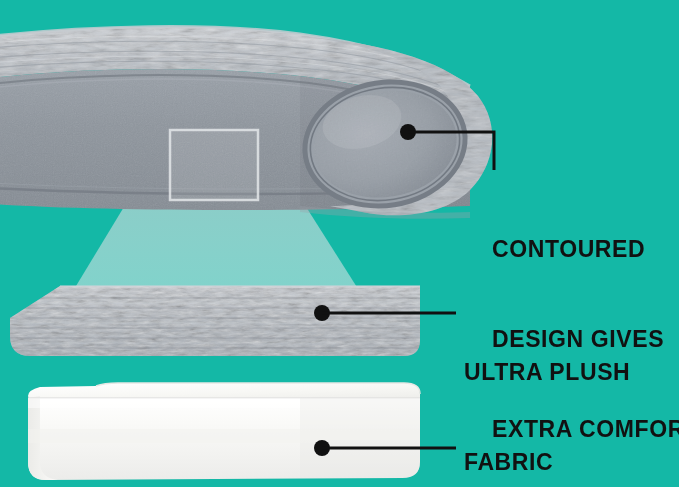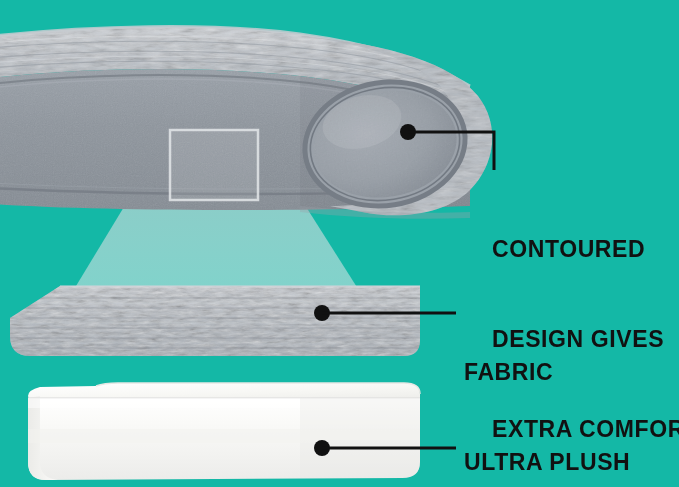--- a/index.html
+++ b/index.html
@@ -315,22 +315,22 @@
     </g>
   </svg>
 
   <div id="txt-contoured" class="callout-text">
     <span class="callout-line">CONTOURED</span>
     <span class="callout-line">DESIGN GIVES</span>
     <span class="callout-line">EXTRA COMFORT</span>
   </div>
 
   <div id="txt-fabric" class="callout-text">
+    <span class="callout-line">ULTRA PLUSH</span>
     <span class="callout-line">FABRIC</span>
-    <span class="callout-line">ULTRA PLUSH</span>
   </div>
 
   <div id="txt-foam" class="callout-text">
     
     
   </div>
 
 </div>
 
 </body></html>

